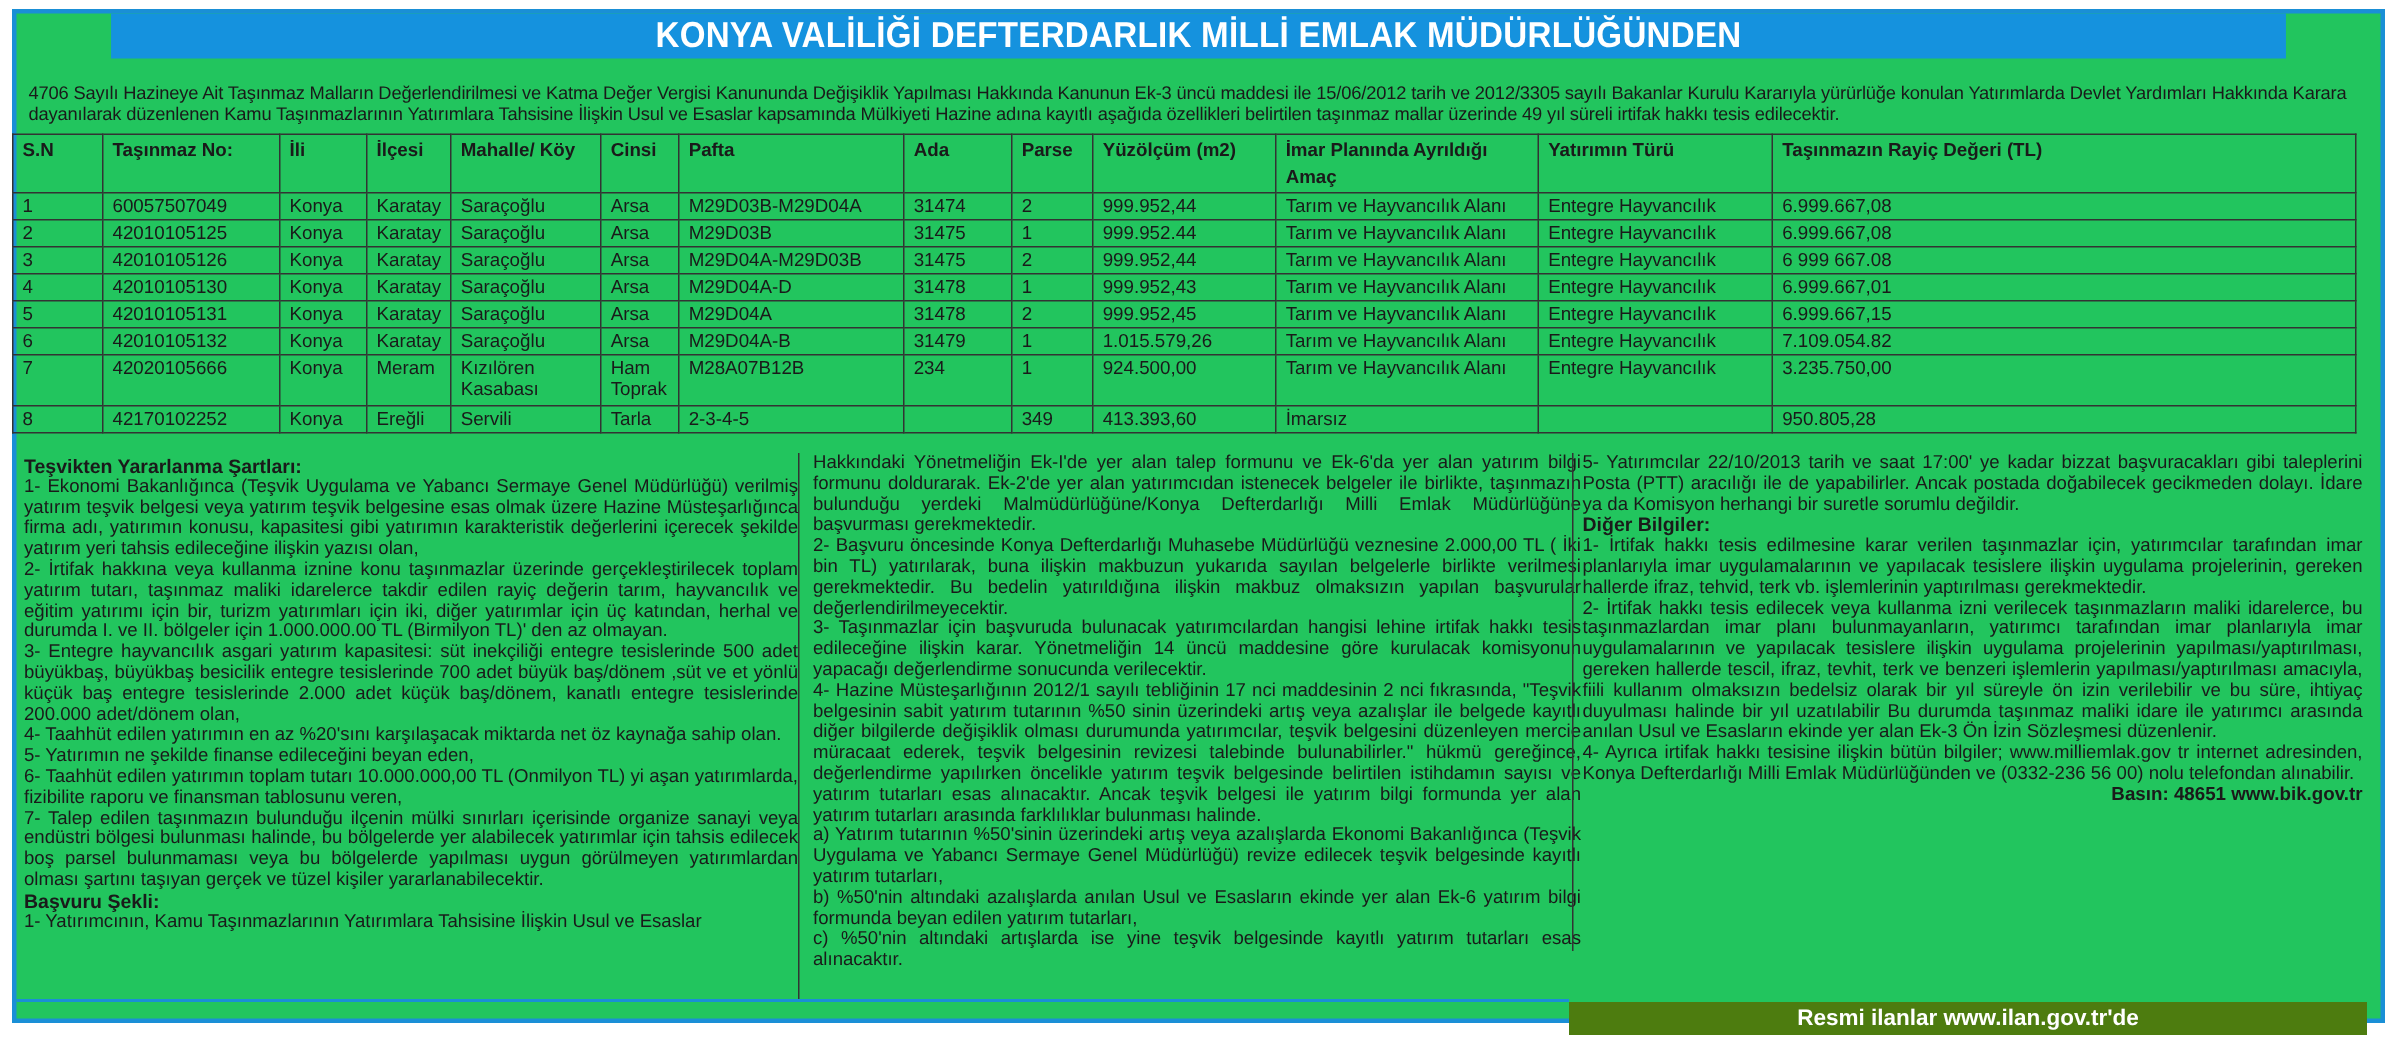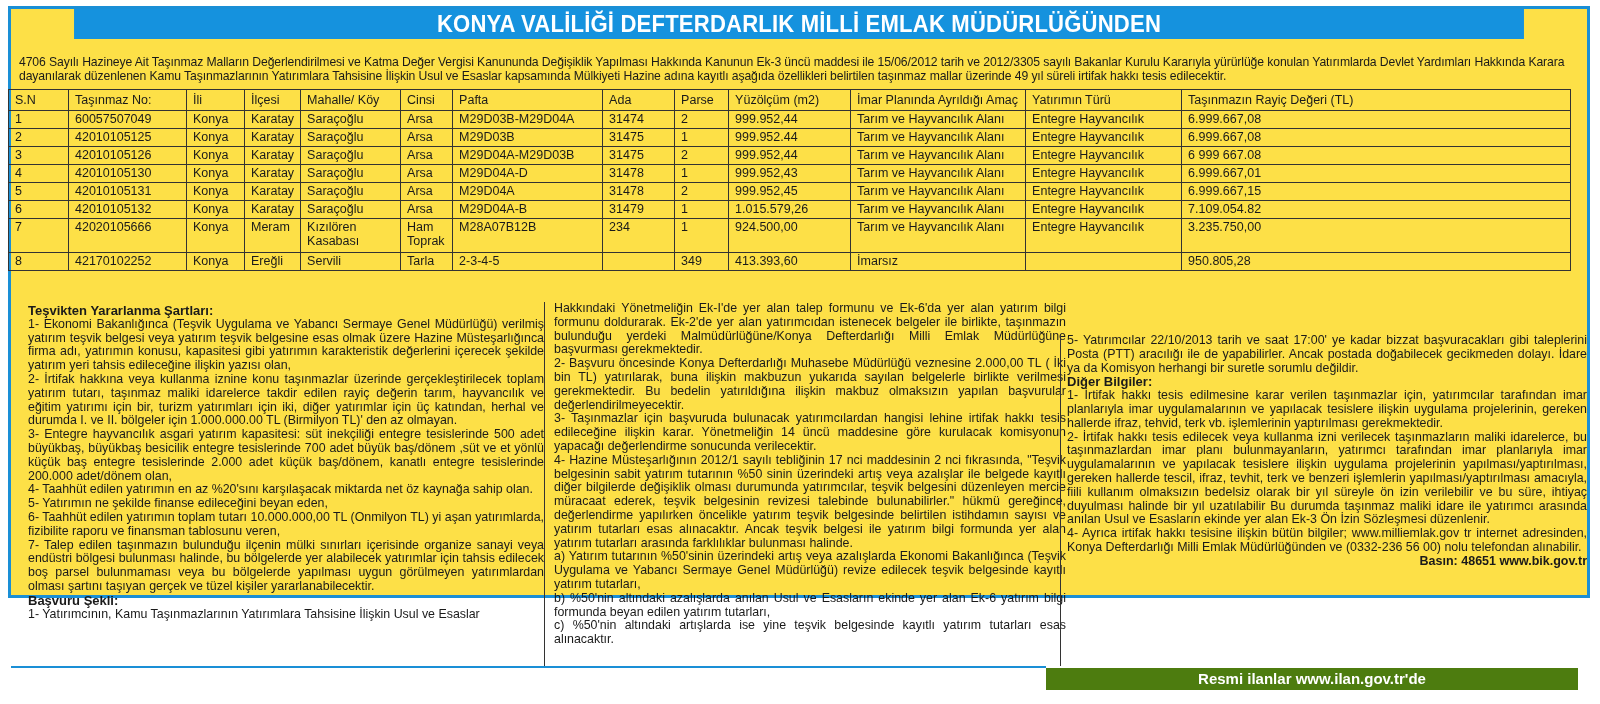--- a/index.html
+++ b/index.html
@@ -1,48 +1,48 @@
 <!DOCTYPE html>
 <html><head>
 <meta charset="utf-8">
 <style>
   html, body { margin: 0; padding: 0; background: #ffffff; }
   body { width: 1600px; height: 704px; overflow: hidden; font-family: "Liberation Sans", sans-serif; color: #1a1a1a; }
   .frame {
-    position: absolute; left: 8px; top: 6px; width: 1582px; height: 592px;
-    border: 3px solid #1a8fd6; box-sizing: border-box; background: #fde047;
+    position: absolute; left: 8px; top: 6px; width: 1582px; height: 676px;
+    border: 3px solid #1a8fd6; box-sizing: border-box; background: #22c55e;
   }
   .title-bar {
     height: 30px; background: #1592de; color: #fff;
     font-family: "Liberation Sans", sans-serif; font-weight: bold;
     font-size: 24px; text-align: center; line-height: 30px; letter-spacing: 0.2px;
     transform: scaleX(0.92);
   }
   .intro {
     font-size: 12.2px; line-height: 14px; padding: 16px 8px 0 8px; height: 52px; box-sizing: border-box;
     letter-spacing: -0.1px;
   }
   table.props {
     position: absolute; left: 8px; top: 89px; width: 1563px;
     border-collapse: collapse; font-size: 12.5px;
   }
   table.props th, table.props td {
     border: 1px solid #333; padding: 1px 6px; text-align: left; vertical-align: top; line-height: 14px;
     font-weight: normal;
   }
-  table.props th { font-weight: normal; font-size: 12.5px; height: 18px; line-height: 18px; }
+  table.props th { font-weight: bold; font-size: 12.5px; height: 18px; line-height: 18px; }
   table.props tbody tr td { height: 15px; }
   table.props tbody tr.tall td { height: 31px; }
-  .cols { position: absolute; left: 24px; top: 302px; width: 1563px; height: 368px; }
+  .cols { position: absolute; left: 12px; top: 302px; width: 1563px; height: 368px; }
   .col { position: absolute; top: 0; font-size: 12.4px; line-height: 13.8px; text-align: justify; }
   .col p { margin: 0; }
   .col .h { font-weight: bold; font-size: 13px; }
   .col1 { left: 4px; width: 516px; padding-top: 2px; }
   .col2 { left: 520px; width: 512px; border-left: 1px solid #333; padding-left: 9px; height: 365px; }
-  .col3 { left: 1036px; width: 520px; border-left: 1px solid #333; padding-left: 6px; height: 332px; margin-top: 32px; }
+  .col3 { left: 1036px; width: 520px; border-left: 1px solid #333; padding-left: 6px; height: 332px; }
   .basin { text-align: right; font-weight: bold; font-size: 12.5px; margin-top: 5px; }
   .footer-bar {
     position: absolute; left: 1046px; top: 668px; width: 532px; height: 22px;
     background: #4d7c0f; color: #fff; font-weight: bold; font-size: 15px;
     text-align: center; line-height: 22px;
   }
   .divider-line { position: absolute; left: 0; top: 666px; width: 1046px; height: 2px; background: #1a8fd6; }
 </style>
 </head>
 <body>

